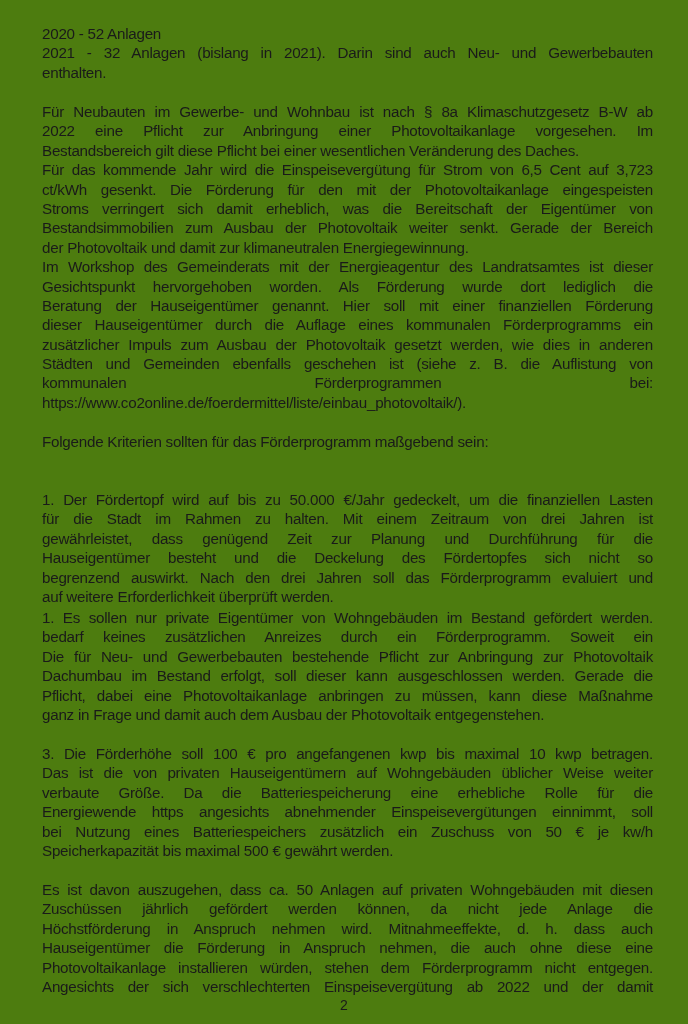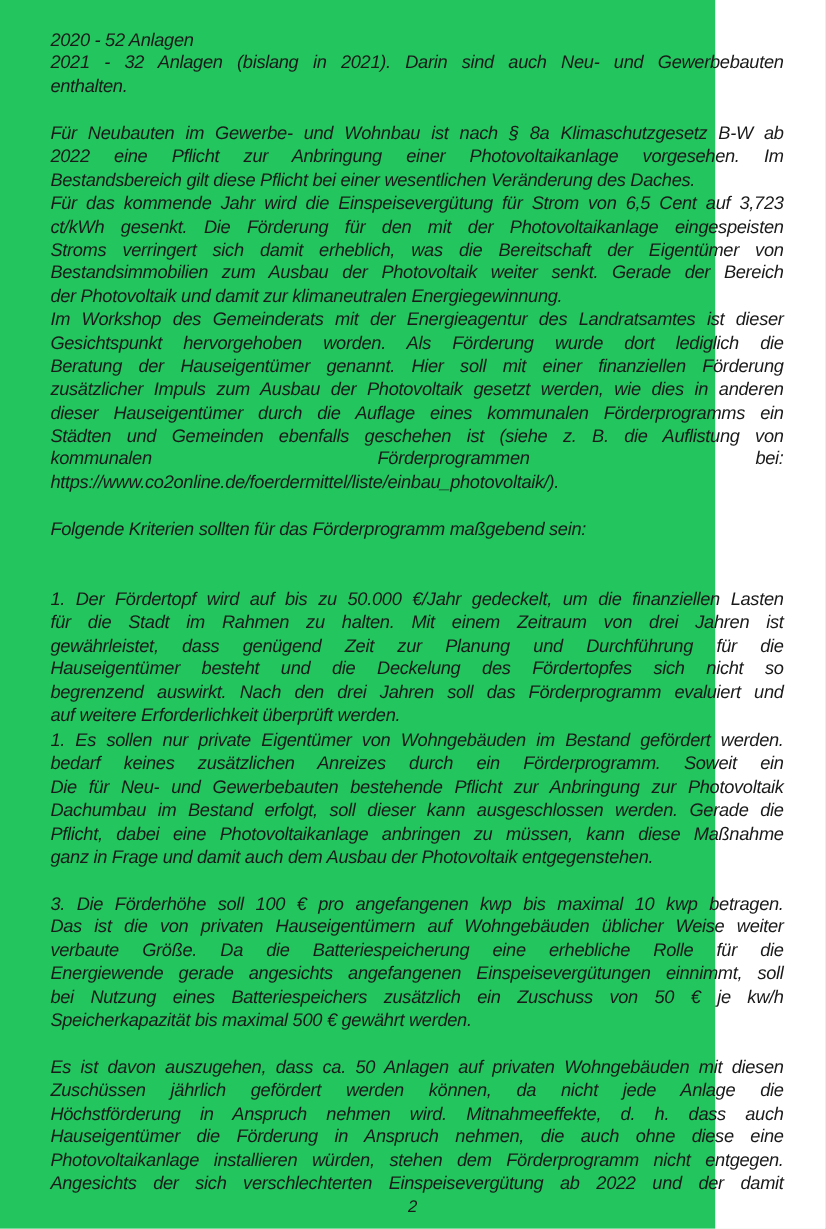--- a/index.html
+++ b/index.html
@@ -1,23 +1,22 @@
 <!DOCTYPE html>
 <html><head>
   <meta charset="utf-8">
   <style>
     html, body { margin: 0; padding: 0; background: #ffffff; }
     body { width: 688px; height: 1024px; position: relative; overflow: hidden; }
     .page {
-      position: absolute; left: 0; top: 0; width: 596px; height: 1024px;
-      background: #22c55e;
+      position: absolute; left: 0; top: 0; width: 688px; height: 1024px;
+      background: #4d7c0f;
       font-family: "Liberation Sans", sans-serif;
       color: #1a1a1a;
       font-size: 15.2px;
-      font-style: italic;
     }
     .text-block { position: absolute; left: 42px; width: 611px; }
     .line {
       display: block; height: 19.4px; line-height: 19.4px;
       white-space: nowrap; text-align: justify; text-align-last: justify;
       letter-spacing: -0.25px;
     }
     .line.last { text-align-last: left; }
     .page-number {
       position: absolute; left: 0; width: 688px; top: 997px;
@@ -40,22 +39,22 @@
         <span class="line">2022 eine Pflicht zur Anbringung einer Photovoltaikanlage vorgesehen. Im</span>
         <span class="line last">Bestandsbereich gilt diese Pflicht bei einer wesentlichen Veränderung des Daches.</span>
         <span class="line">Für das kommende Jahr wird die Einspeisevergütung für Strom von 6,5 Cent auf 3,723</span>
         <span class="line">ct/kWh gesenkt. Die Förderung für den mit der Photovoltaikanlage eingespeisten</span>
         <span class="line">Stroms verringert sich damit erheblich, was die Bereitschaft der Eigentümer von</span>
         <span class="line">Bestandsimmobilien zum Ausbau der Photovoltaik weiter senkt. Gerade der Bereich</span>
         <span class="line last">der Photovoltaik und damit zur klimaneutralen Energiegewinnung.</span>
         <span class="line">Im Workshop des Gemeinderats mit der Energieagentur des Landratsamtes ist dieser</span>
         <span class="line">Gesichtspunkt hervorgehoben worden. Als Förderung wurde dort lediglich die</span>
         <span class="line">Beratung der Hauseigentümer genannt. Hier soll mit einer finanziellen Förderung</span>
+        <span class="line">dieser Hauseigentümer durch die Auflage eines kommunalen Förderprogramms ein</span>
         <span class="line">zusätzlicher Impuls zum Ausbau der Photovoltaik gesetzt werden, wie dies in anderen</span>
-        <span class="line">dieser Hauseigentümer durch die Auflage eines kommunalen Förderprogramms ein</span>
         <span class="line">Städten und Gemeinden ebenfalls geschehen ist (siehe z. B. die Auflistung von</span>
         <span class="line">kommunalen Förderprogrammen bei:</span>
         <span class="line last">https://www.co2online.de/foerdermittel/liste/einbau_photovoltaik/).</span>
       </div>
       <div class="text-block" style="top: 432px;">
         <span class="line last">Folgende Kriterien sollten für das Förderprogramm maßgebend sein:</span>
       </div>
       <div class="text-block" style="top: 471px; margin-top: 19px;">
         <span class="line">1. Der Fördertopf wird auf bis zu 50.000 €/Jahr gedeckelt, um die finanziellen Lasten</span>
         <span class="line">für die Stadt im Rahmen zu halten. Mit einem Zeitraum von drei Jahren ist</span>
@@ -69,21 +68,21 @@
         <span class="line">bedarf keines zusätzlichen Anreizes durch ein Förderprogramm. Soweit ein</span>
         <span class="line">Die für Neu- und Gewerbebauten bestehende Pflicht zur Anbringung zur Photovoltaik</span>
         <span class="line">Dachumbau im Bestand erfolgt, soll dieser kann ausgeschlossen werden. Gerade die</span>
         <span class="line">Pflicht, dabei eine Photovoltaikanlage anbringen zu müssen, kann diese Maßnahme</span>
         <span class="line last">ganz in Frage und damit auch dem Ausbau der Photovoltaik entgegenstehen.</span>
       </div>
       <div class="text-block" style="top: 744px;">
         <span class="line">3. Die Förderhöhe soll 100 € pro angefangenen kwp bis maximal 10 kwp betragen.</span>
         <span class="line">Das ist die von privaten Hauseigentümern auf Wohngebäuden üblicher Weise weiter</span>
         <span class="line">verbaute Größe. Da die Batteriespeicherung eine erhebliche Rolle für die</span>
-        <span class="line">Energiewende gerade angesichts angefangenen Einspeisevergütungen einnimmt, soll</span>
+        <span class="line">Energiewende https angesichts abnehmender Einspeisevergütungen einnimmt, soll</span>
         <span class="line">bei Nutzung eines Batteriespeichers zusätzlich ein Zuschuss von 50 € je kw/h</span>
         <span class="line last">Speicherkapazität bis maximal 500 € gewährt werden.</span>
       </div>
       <div class="text-block" style="top: 880px;">
         <span class="line">Es ist davon auszugehen, dass ca. 50 Anlagen auf privaten Wohngebäuden mit diesen</span>
         <span class="line">Zuschüssen jährlich gefördert werden können, da nicht jede Anlage die</span>
         <span class="line">Höchstförderung in Anspruch nehmen wird. Mitnahmeeffekte, d. h. dass auch</span>
         <span class="line">Hauseigentümer die Förderung in Anspruch nehmen, die auch ohne diese eine</span>
         <span class="line">Photovoltaikanlage installieren würden, stehen dem Förderprogramm nicht entgegen.</span>
         <span class="line">Angesichts der sich verschlechterten Einspeisevergütung ab 2022 und der damit</span>

